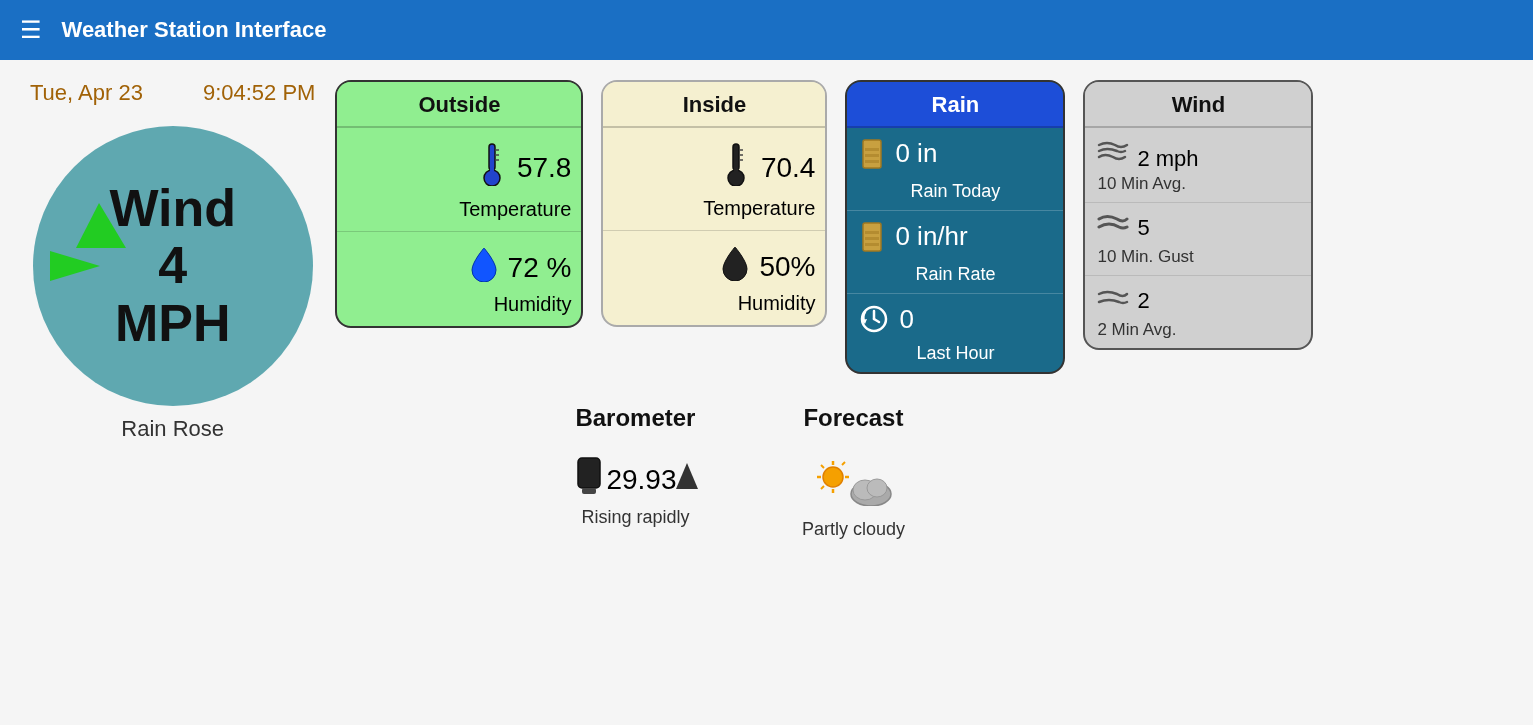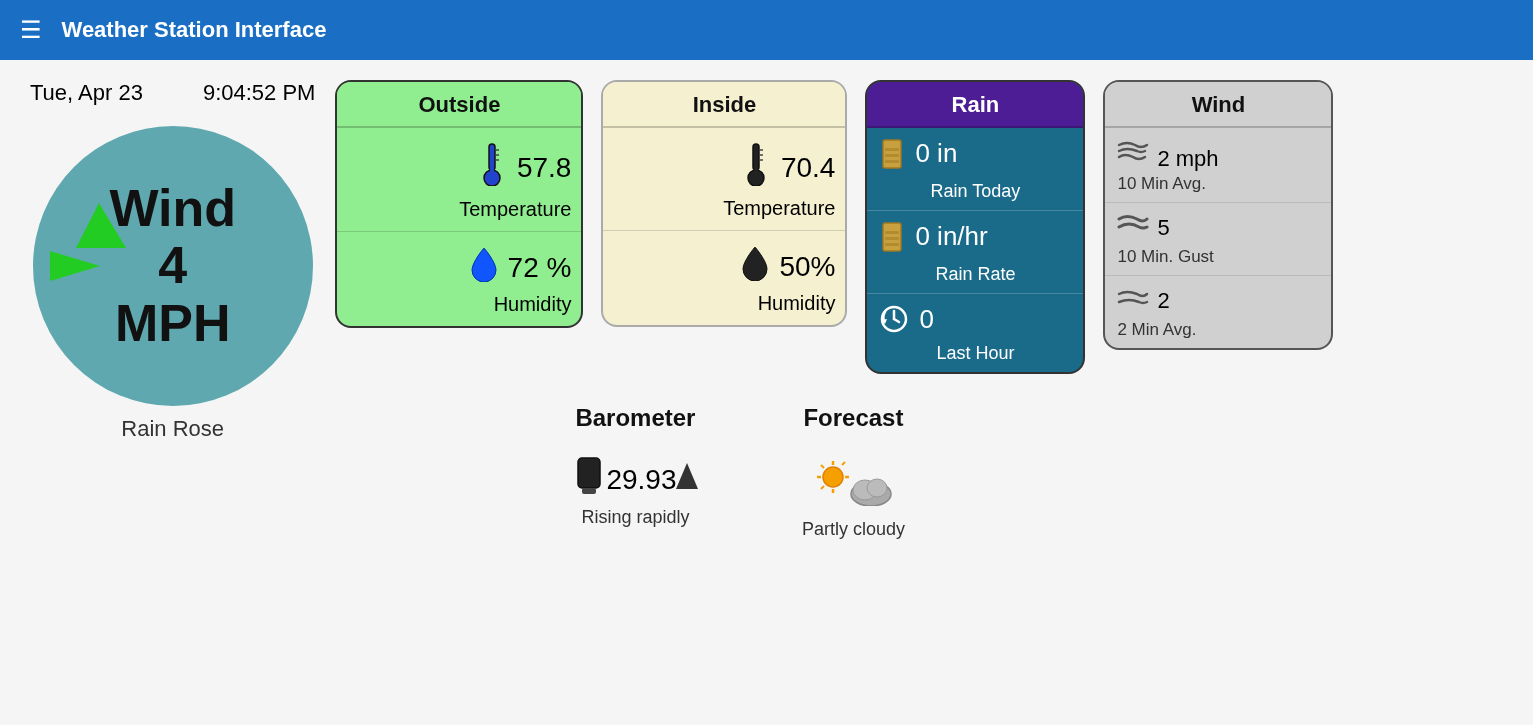--- a/index.html
+++ b/index.html
@@ -30,21 +30,21 @@
       display: flex;
       flex-direction: column;
       align-items: center;
       min-width: 280px;
     }
     .datetime {
       display: flex;
       gap: 60px;
       font-size: 22px;
       margin-bottom: 20px;
-      color: #000000;
+      color: #a16207;
     }
 
     
     .wind-rose-container {
       display: flex;
       flex-direction: column;
       align-items: center;
     }
     .wind-rose-circle {
       width: 280px;
@@ -105,35 +105,35 @@
     }
     .card-outside .card-header {
       background: #90ee90;
       color: #111;
     }
 
     
     .card-inside {
       background: #f5f0d0;
       border-color: #aaa;
-      width: 246px;
+      width: 226px;
     }
     .card-inside .card-header {
       background: #f5f0d0;
       color: #111;
     }
 
     
     .card-rain {
       background: #1a6a8a;
       border-color: #333;
       width: 220px;
     }
     .card-rain .card-header {
-      background: #4c1d95;
+      background: #1d4ed8;
       color: white;
     }
 
     
     .card-wind {
       background: #d0d0d0;
       border-color: #555;
       width: 230px;
     }
     .card-wind .card-header {

